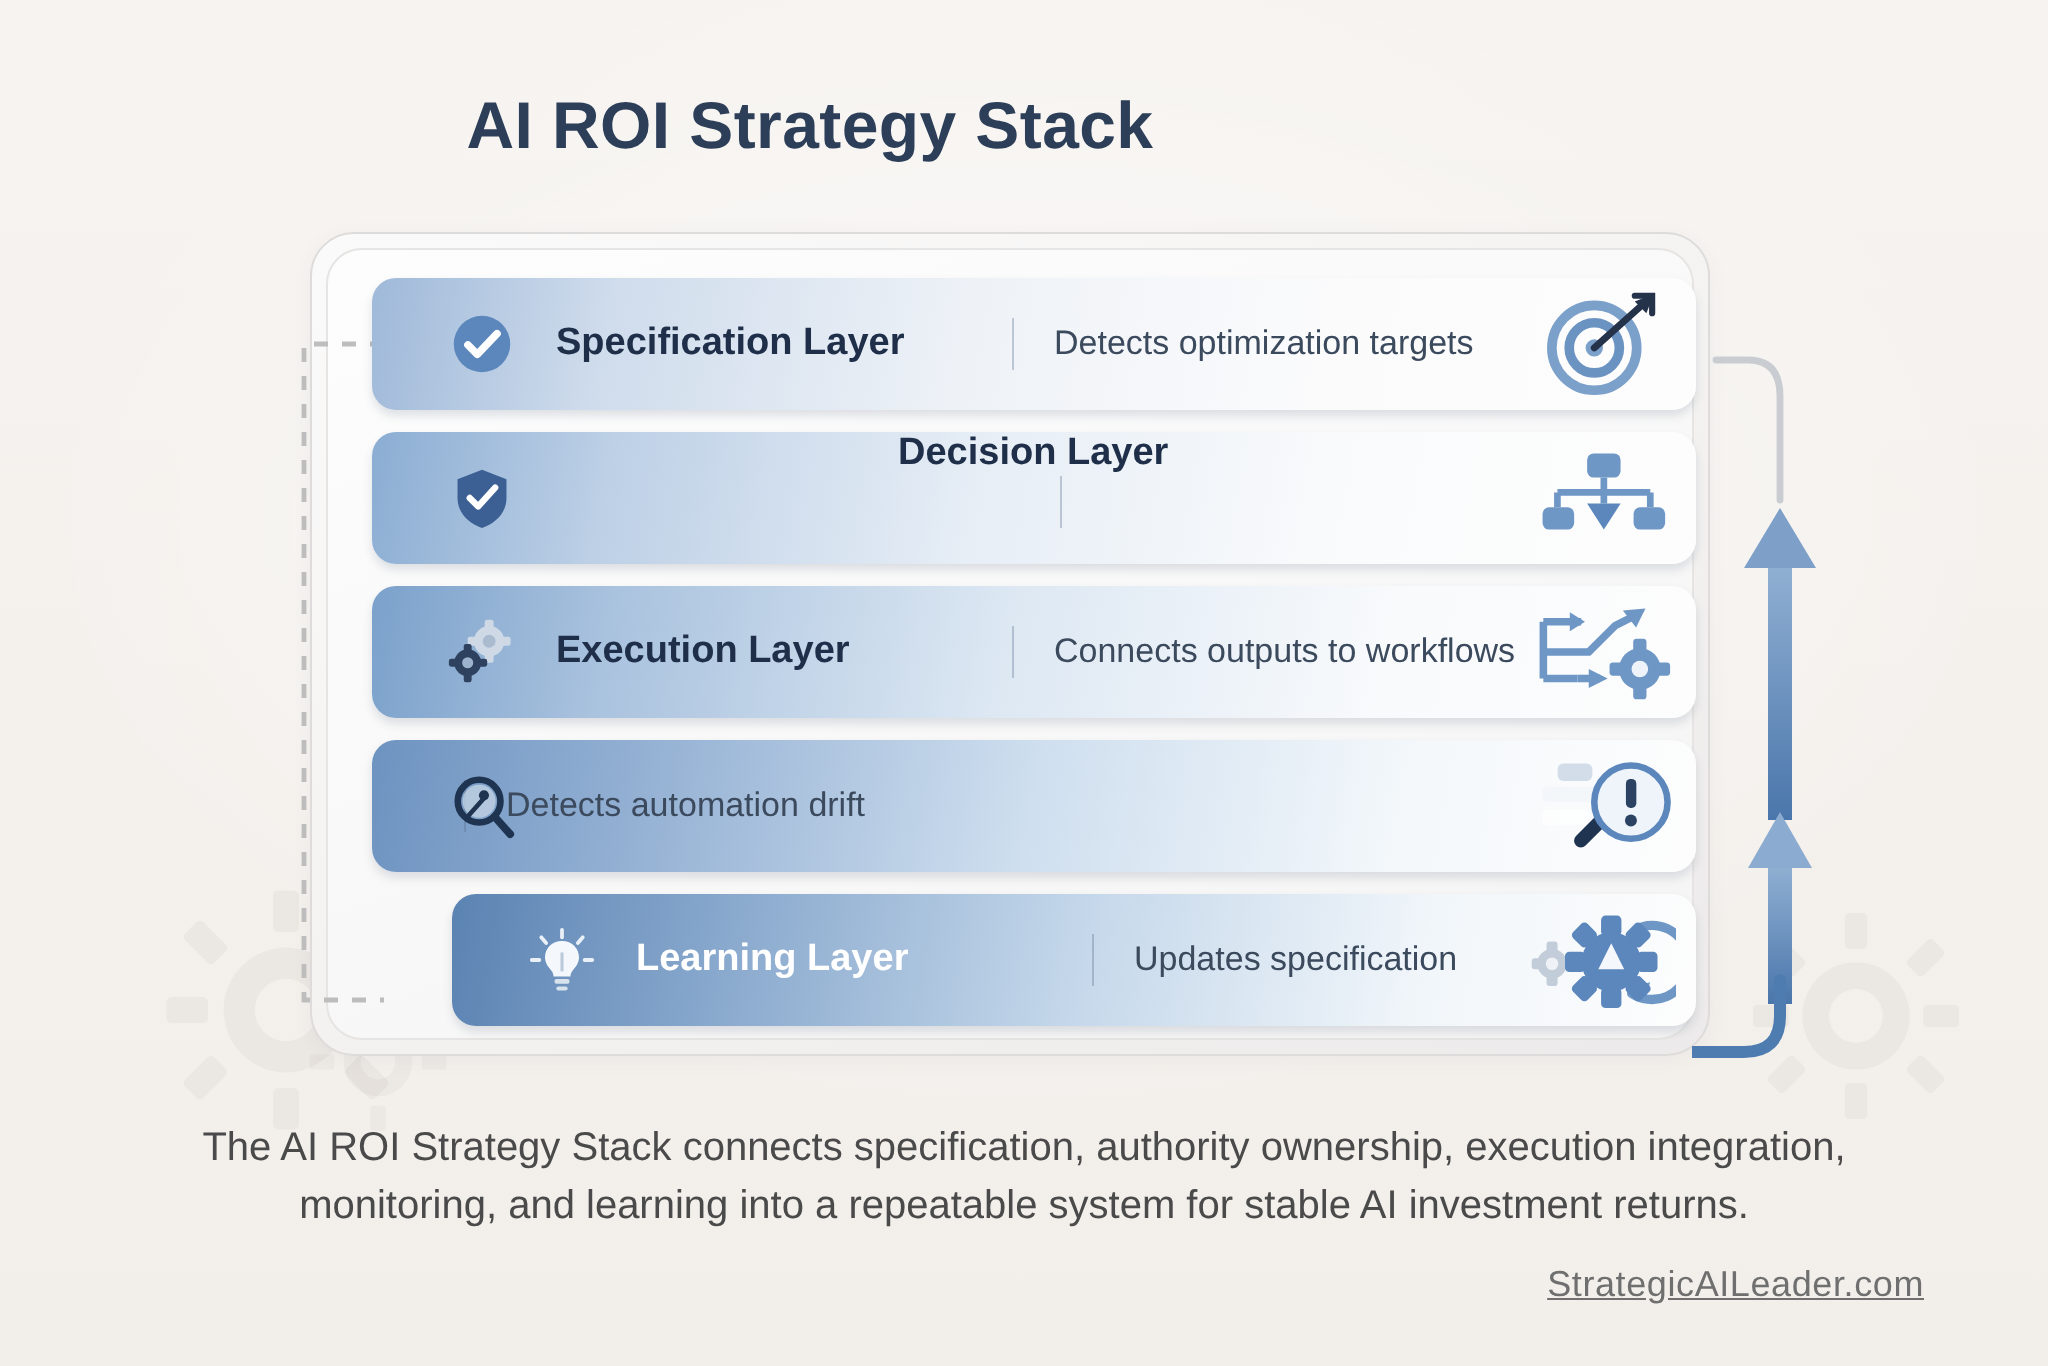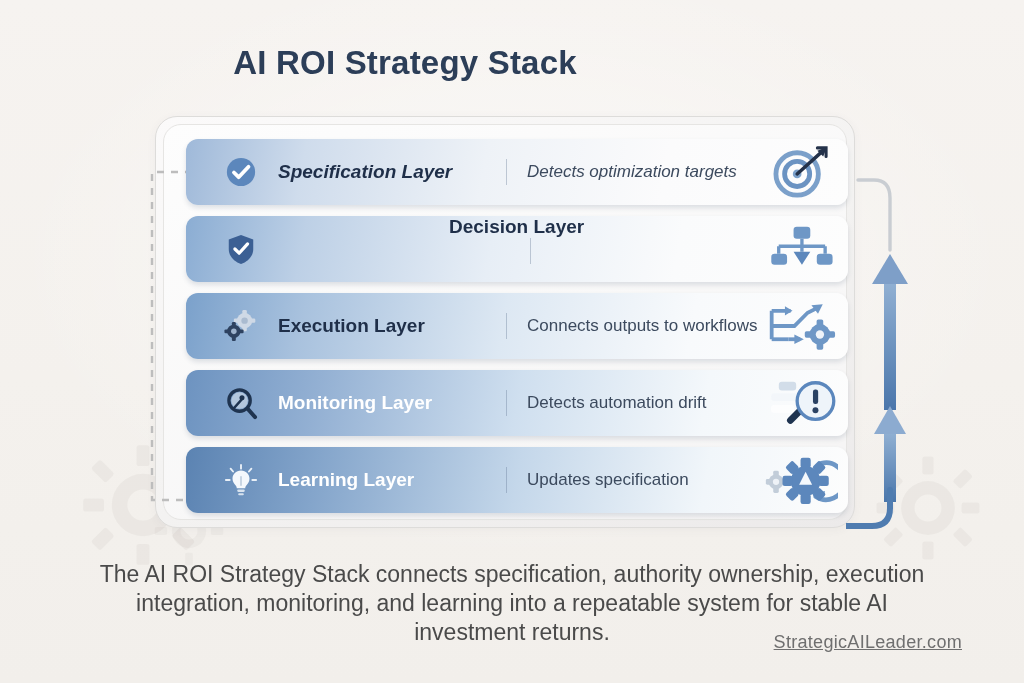--- a/index.html
+++ b/index.html
@@ -93,37 +93,37 @@
     content: "";
     position: absolute;
     left: 6px; bottom: -8px;
     width: calc(100% - 10px); height: 12px;
     border-radius: 0 0 10px 10px;
     transform: skewX(-16deg);
     opacity: 0.55;
     z-index: -2;
   }
 
-  .row-1 { background: linear-gradient(100deg, #9fb9d9 0%, #cfdcec 18%, #eef2f7 45%, #fbfbfc 72%, #fdfdfd 100%); font-style: italic; }
+  .row-1 { background: linear-gradient(100deg, #9fb9d9 0%, #cfdcec 18%, #eef2f7 45%, #fbfbfc 72%, #fdfdfd 100%); }
   .row-1::before { background: #7d9bc4; }
   .row-1::after  { background: #a9bcd4; }
 
   .row-2 { background: linear-gradient(100deg, #8badd3 0%, #bdd0e6 18%, #e7eef6 46%, #fafbfc 74%, #fdfdfd 100%); flex-direction: column; }
   .row-2::before { background: #6f92bf; }
   .row-2::after  { background: #9db2cc; }
 
   .row-3 { background: linear-gradient(100deg, #7ba1cb 0%, #a9c2de 18%, #dde8f3 48%, #f8fafc 76%, #fdfdfd 100%); justify-content: space-between; }
   .row-3::before { background: #5f85b4; }
   .row-3::after  { background: #8ea7c5; }
 
   .row-4 { background: linear-gradient(100deg, #6d93c0 0%, #93b0d3 20%, #cfdfef 50%, #f4f8fb 78%, #fdfdfd 100%); }
   .row-4::before { background: #527aad; }
   .row-4::after  { background: #7f9abb; }
 
-  .row-5 { background: linear-gradient(100deg, #5b83b2 0%, #84a5cb 20%, #c4d7ea 50%, #f1f6fa 78%, #fdfdfd 100%); }
+  .row-5 { background: linear-gradient(100deg, #5b83b2 0%, #84a5cb 20%, #c4d7ea 50%, #f1f6fa 78%, #fdfdfd 100%); margin-left: 40px; }
   .row-5::before { background: #44699c; }
   .row-5::after  { background: #7291b4; }
 
   
   .row-icon {
     position: absolute;
     left: 38px; top: 50%;
     transform: translateY(-50%);
     width: 34px; height: 34px;
     display: flex; align-items: center; justify-content: center;
@@ -176,21 +176,21 @@
     width: 110px; height: 390px;
     pointer-events: none;
   }
 
   
   .caption {
     position: absolute;
     left: 92px; top: 560px;
     width: 840px;
     text-align: center;
-    font-size: 23px;
+    font-size: 20px;
     line-height: 29px;
     color: #4a4a4a;
   }
 
   .footer-brand {
     position: absolute;
     right: 62px; top: 632px;
     font-size: 18px;
     color: #6f6f6f;
     letter-spacing: 0.3px;
@@ -367,21 +367,20 @@
   <div class="layer-row row-4">
     <span class="row-icon">
       <svg viewBox="0 0 34 34" width="33" height="33">
         <circle cx="15" cy="14" r="11" fill="none" stroke="#1f3450" stroke-width="3.4"></circle>
         <circle cx="15" cy="14" r="8.5" fill="#c6d4e4" opacity="0.75"></circle>
         <circle cx="17.5" cy="11" r="2.6" fill="#1f3450"></circle>
         <path d="M17.5 12.5 L9 22" stroke="#1f3450" stroke-width="2.4" stroke-linecap="round"></path>
         <path d="M23 22 L31 31" stroke="#1f3450" stroke-width="4" stroke-linecap="round"></path>
       </svg>
     </span>
-    <span class="layer-name light">Monitoring Layer</span>
     <span class="row-divider"></span>
     <span class="layer-desc">Detects automation drift</span>
     <span class="row-end-icon">
       <svg viewBox="0 0 74 56" width="72" height="54">
         <g fill="#c8d5e4" opacity="0.78">
           <rect x="14" y="6" width="18" height="9" rx="3"></rect>
           <rect x="6" y="18" width="32" height="8" rx="3" fill="#f2f6fa"></rect>
           <rect x="6" y="30" width="24" height="8" rx="3" fill="#ffffff"></rect>
         </g>
         <path d="M26 46 L42 30" stroke="#1f3450" stroke-width="7" stroke-linecap="round"></path>

